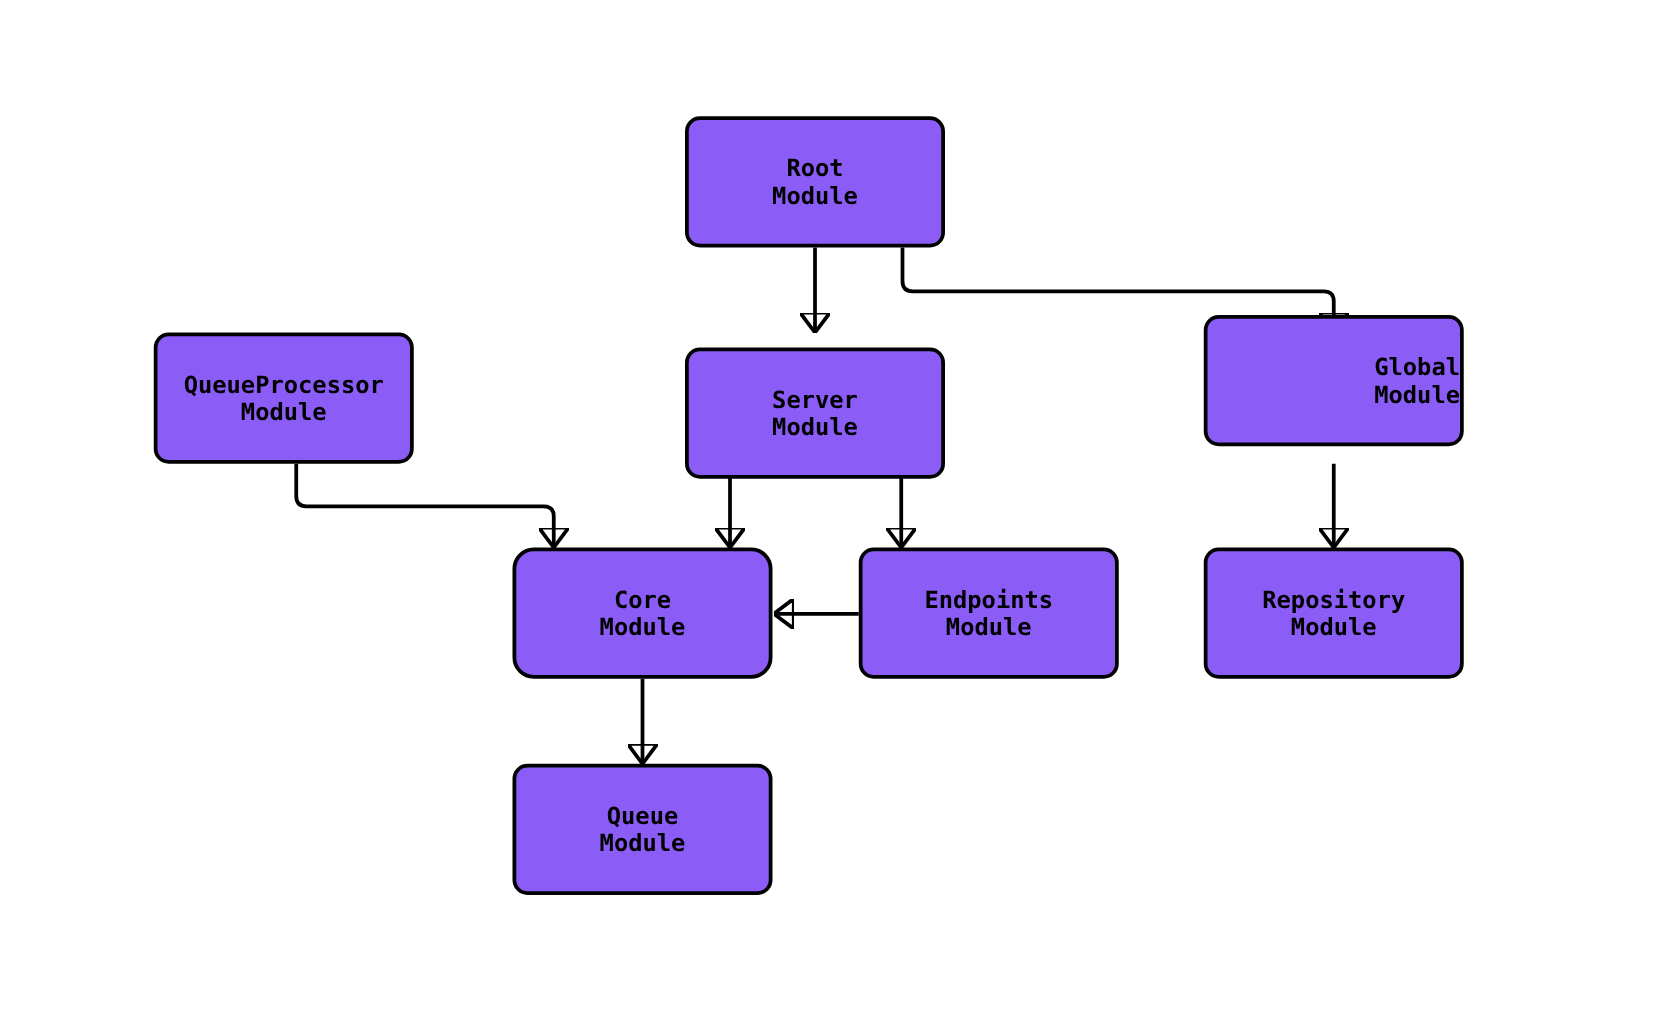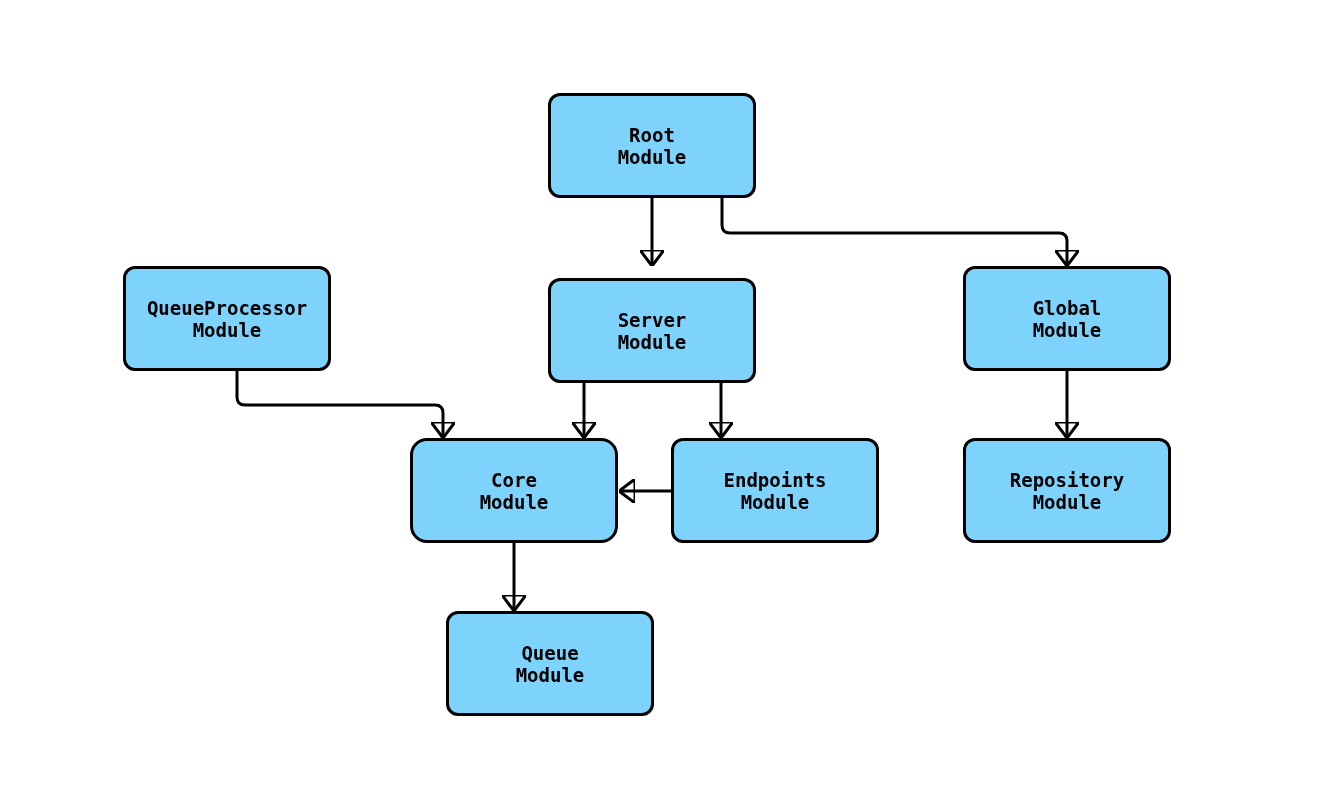--- a/index.html
+++ b/index.html
@@ -25,21 +25,21 @@
   .edges path {
     fill: none;
     stroke: #000000;
     stroke-width: 3;
   }
   .node {
     position: absolute;
     width: 208px;
     height: 105px;
     box-sizing: border-box;
-    background: #7dd3fc;
+    background: #8b5cf6;
     border: 3px solid #000000;
     border-radius: 12px;
     display: flex;
     align-items: center;
     justify-content: center;
   }
   .node .label {
     display: block;
     white-space: pre;
     text-align: center;
@@ -73,43 +73,43 @@
   <div class="node" style="left:548px; top:93px;">
     <span class="label">Root
 Module</span>
   </div>
 
   <div class="node" style="left:548px; top:278px;">
     <span class="label">Server
 Module</span>
   </div>
 
-  <div class="node" style="left:963px; top:266px;">
+  <div class="node" style="left:963px; top:252px;justify-content:flex-end;">
     <span class="label">Global
 Module</span>
   </div>
 
   <div class="node" style="left:123px; top:266px;">
     <span class="label">QueueProcessor
 Module</span>
   </div>
 
   <div class="node" style="left:410px; top:438px;border-radius:17px;">
     <span class="label">Core
 Module</span>
   </div>
 
-  <div class="node" style="left:671px; top:438px;">
+  <div class="node" style="left:687px; top:438px;">
     <span class="label">Endpoints
 Module</span>
   </div>
 
   <div class="node" style="left:963px; top:438px;">
     <span class="label">Repository
 Module</span>
   </div>
 
-  <div class="node" style="left:410px; top:611px;margin-left:36px;">
+  <div class="node" style="left:410px; top:611px;">
     <span class="label">Queue
 Module</span>
   </div>
 
 </div>
 
 </body></html>

